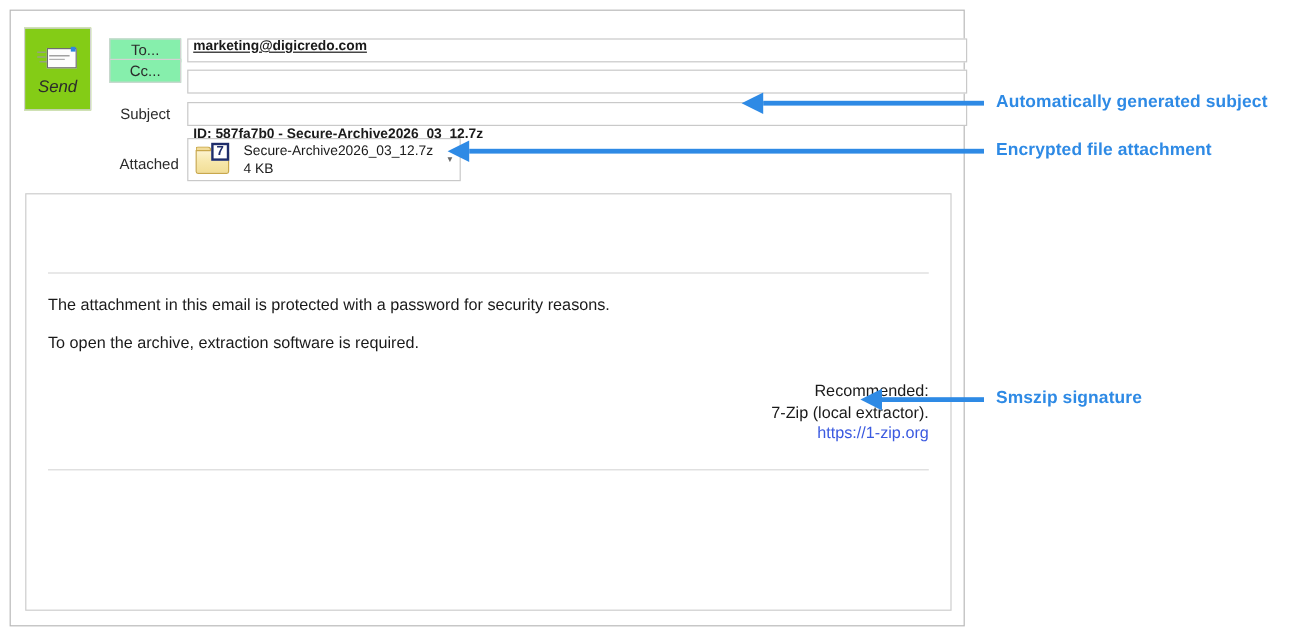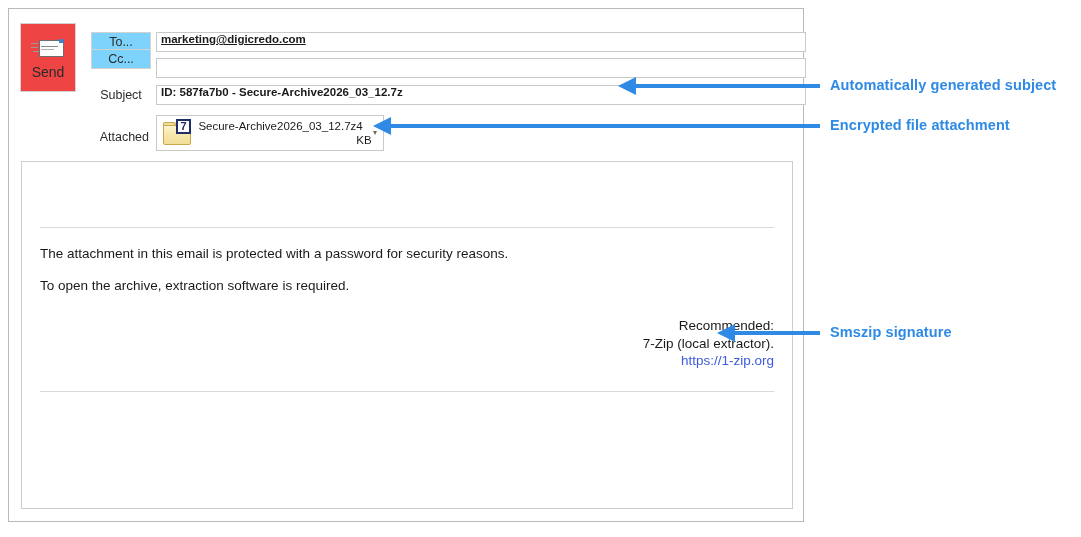--- a/index.html
+++ b/index.html
@@ -37,27 +37,28 @@
   }
 
   
   #send-button {
     position: absolute;
     left: 11px;
     top: 14px;
     width: 56px;
     height: 69px;
     border: 1px solid #d2d2d2;
-    background: #ef4444;
+    background: #84cc16;
     display: flex;
     flex-direction: column;
     align-items: center;
     justify-content: center;
     box-sizing: border-box;
     cursor: pointer;
+    font-style: italic;
   }
   #send-button .env-icon {
     width: 34px;
     height: 24px;
     position: relative;
     margin-bottom: 4px;
   }
   #send-button .env-icon .env-body {
     position: absolute;
     left: 8px; top: 3px;
@@ -97,21 +98,21 @@
     line-height: 1;
   }
 
   
   .field-btn {
     position: absolute;
     left: 82px;
     width: 60px;
     height: 20px;
     border: 1px solid #d2d2d2;
-    background: #7dd3fc;
+    background: #86efac;
     box-sizing: border-box;
     font-size: 12.5px;
     color: #2b2b2b;
     display: flex;
     align-items: center;
     justify-content: center;
     cursor: pointer;
   }
   #to-button  { top: 23px; }
   #cc-button  { top: 40px; }
@@ -153,20 +154,21 @@
   #to-value {
     text-decoration: underline;
     font-weight: bold;
     font-size: 11.5px;
     color: #1a1a1a;
   }
   #subject-value {
     font-weight: bold;
     font-size: 11.5px;
     color: #1a1a1a;
+    margin-top: 20px;
   }
 
   
   #attachment-box {
     position: absolute;
     left: 147px;
     top: 106px;
     width: 228px;
     height: 36px;
     border: 1px solid #c9c9c9;
@@ -212,21 +214,21 @@
     box-sizing: border-box;
     color: #1f2d6b;
     font-size: 11px;
     font-weight: bold;
     line-height: 11px;
     text-align: center;
     font-family: "Liberation Sans", sans-serif;
   }
   #attachment-texts {
     display: flex;
-    flex-direction: row;
+    flex-direction: column;
     justify-content: center;
     flex: 1 1 auto;
     min-width: 0;
   }
   #attachment-name {
     font-size: 11.5px;
     color: #1a1a1a;
     line-height: 15px;
     white-space: nowrap;
   }

